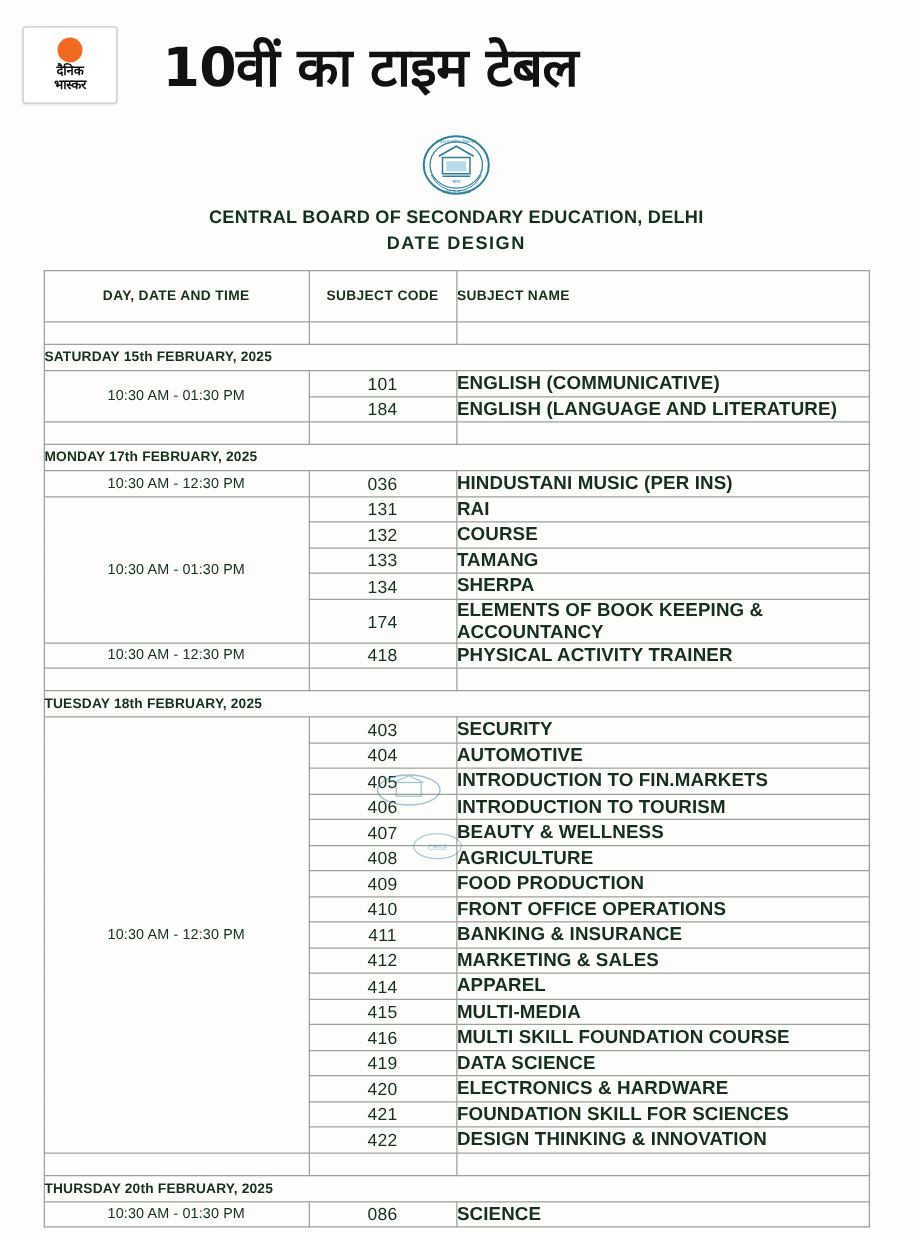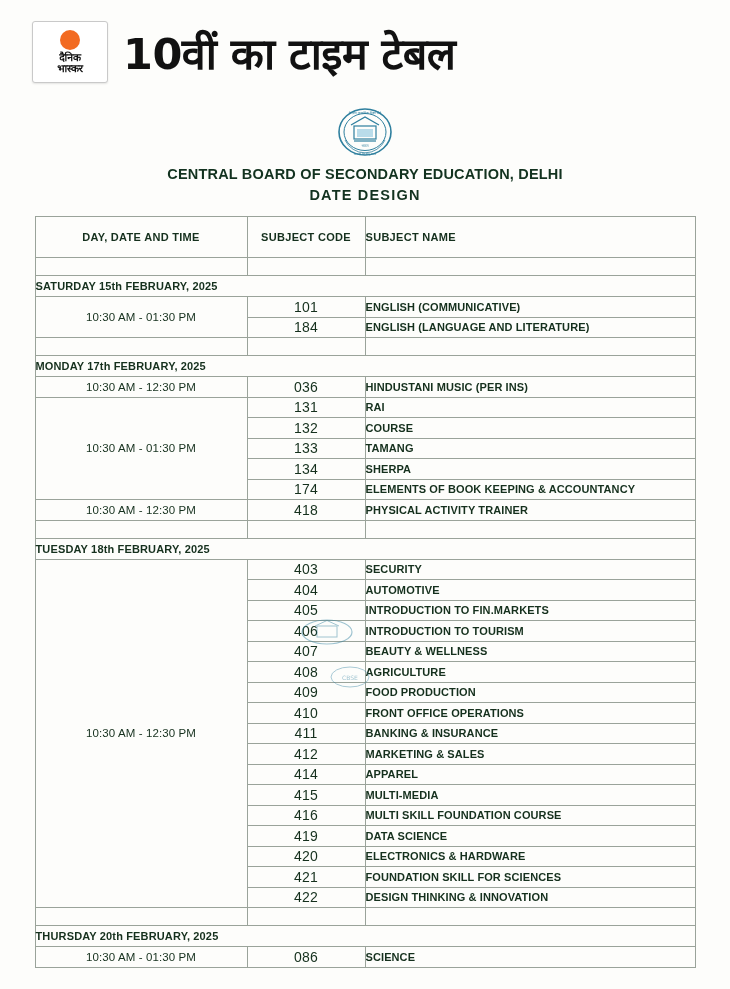--- a/index.html
+++ b/index.html
@@ -19,21 +19,21 @@
     height: 989px;
     position: relative;
     background: #fdfdfb;
   }
 
   
   .header {
     height: 104px;
     display: flex;
     align-items: center;
-    padding-left: 32px;
+    padding-left: 18px;
     box-sizing: border-box;
   }
   .logo-box {
     width: 74px;
     height: 60px;
     border: 1px solid #c9c9c9;
     border-radius: 3px;
     background: #ffffff;
     display: flex;
     flex-direction: column;
@@ -52,21 +52,21 @@
   .logo-text {
     font-family: "DejaVu Sans", sans-serif;
     font-size: 10.5px;
     font-weight: bold;
     color: #111;
     line-height: 1.05;
     text-align: center;
     letter-spacing: -0.2px;
   }
   .headline {
-    margin-left: 15px;
+    margin-left: 36px;
     font-family: "DejaVu Sans", sans-serif;
     font-size: 43px;
     font-weight: bold;
     color: #111111;
     letter-spacing: -0.5px;
     white-space: nowrap;
   }
 
   
   .sheet {
@@ -140,21 +140,21 @@
     letter-spacing: 0.1px;
   }
   td.code {
     text-align: center;
     font-size: 14px;
     letter-spacing: 0.2px;
     margin-top: 42px;
   }
   td.name {
     padding-left: 8px;
-    font-size: 11px;
+    font-size: 15px;
     font-weight: bold;
     letter-spacing: 0.1px;
   }
   tr.subject td { height: 19.5px; }
 
   
   .stamp {
     position: absolute;
     opacity: 0.45;
     pointer-events: none;

